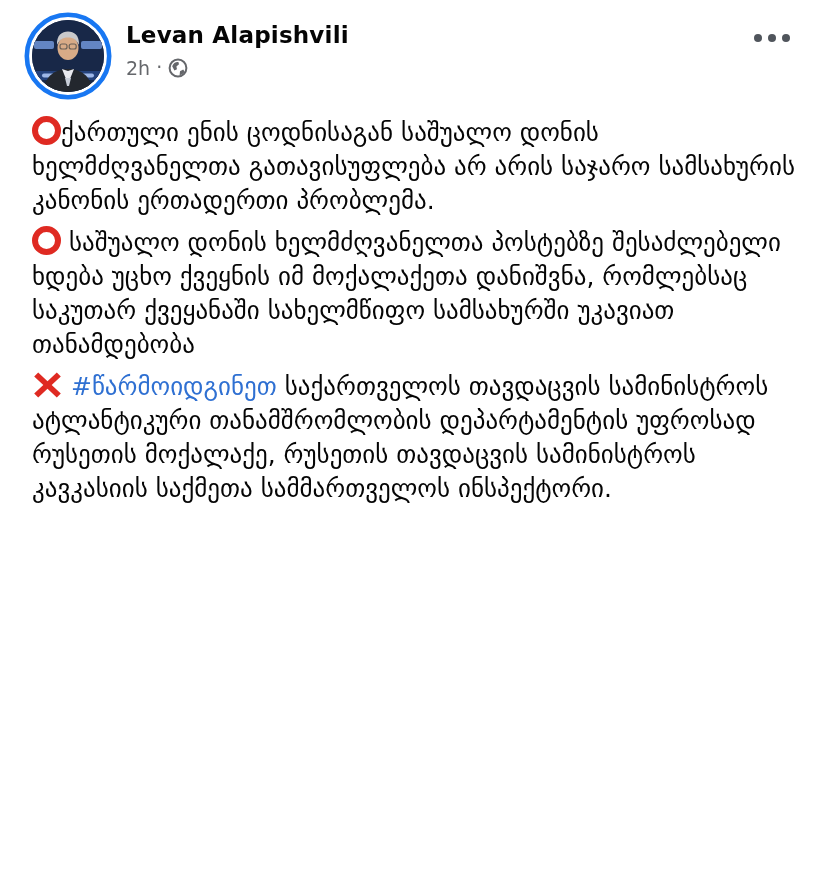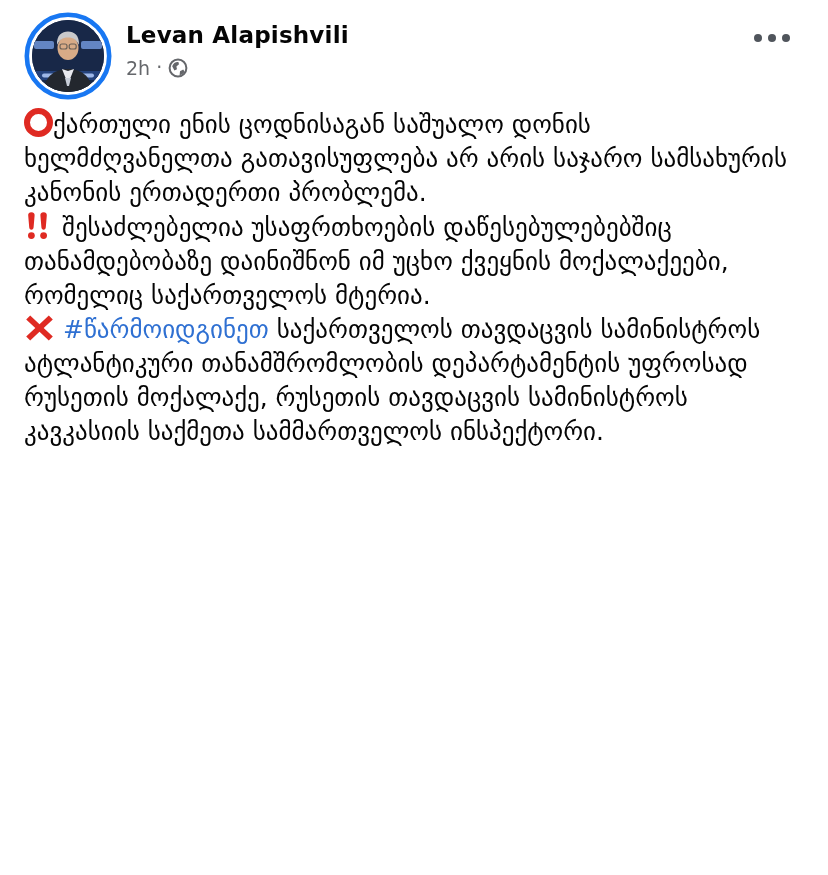--- a/index.html
+++ b/index.html
@@ -16,21 +16,21 @@
   .post-header{display:flex;align-items:flex-start;padding:12px 16px 0 24px;position:relative;}
   .avatar-wrap{width:88px;height:88px;flex:0 0 auto;cursor:pointer;}
   .header-text{margin-left:14px;padding-top:10px;}
   .author{font-size:23px;font-weight:700;color:var(--text);letter-spacing:.2px;line-height:1.2;cursor:pointer;}
   .meta{margin-top:7px;display:flex;gap:6px;font-size:19px;color:var(--muted);}
   .meta .sep{position:relative;top:-1px;}
   .globe{display:inline-flex;align-items:center;}
   .more-btn{position:absolute;right:32px;top:28px;display:flex;gap:6px;padding:6px;cursor:pointer;}
   .more-btn .d{width:8px;height:8px;border-radius:50%;background:#50555c;}
   .post-body{padding:8px 24px 0 24px;font-size:25px;line-height:34px;color:var(--text);}
-  .para{margin:0;word-wrap:break-word;}
+  .para{margin:8px;word-wrap:break-word;}
   .hashtag{color:var(--link);cursor:pointer;}
   .em{display:inline-block;vertical-align:-5px;line-height:0;}
   .em-red-circle{width:29px;height:29px;border:6px solid var(--red);border-radius:50%;vertical-align:-4px;}
   .em svg{display:inline-block;}
 </style>
 </head>
 <body>
 
 <div class="post">
 
@@ -80,26 +80,19 @@
 
     <div class="more-btn">
       <span class="d"></span>
       <span class="d"></span>
       <span class="d"></span>
     </div>
   </div>
 
   <div class="post-body" id="post-body">
       <div class="para"><span class="em em-red-circle"></span><span>ქართული ენის ცოდნისაგან საშუალო დონის ხელმძღვანელთა გათავისუფლება არ არის საჯარო სამსახურის კანონის ერთადერთი პრობლემა.</span></div>
-      <div class="para"><span class="em em-double-exclamation"><svg width="30" height="31" viewBox="0 0 30 31">
-            <g fill="#df2a22">
-              <path d="M7.4 2.2 C9.8 2.2 10.8 3.5 10.6 5.6 L9.6 17.2 C9.5 18.8 8.7 19.7 7.4 19.7 C6.1 19.7 5.3 18.8 5.2 17.2 L4.2 5.6 C4 3.5 5 2.2 7.4 2.2 Z"></path>
-              <circle cx="7.4" cy="25.6" r="3.4"></circle>
-              <path d="M19.6 2.2 C22 2.2 23 3.5 22.8 5.6 L21.8 17.2 C21.7 18.8 20.9 19.7 19.6 19.7 C18.3 19.7 17.5 18.8 17.4 17.2 L16.4 5.6 C16.2 3.5 17.2 2.2 19.6 2.2 Z"></path>
-              <circle cx="19.6" cy="25.6" r="3.4"></circle>
-            </g>
-          </svg></span>&nbsp;<span>შესაძლებელია უსაფრთხოების დაწესებულებებშიც თანამდებობაზე დაინიშნონ იმ უცხო ქვეყნის მოქალაქეები, რომელიც საქართველოს მტერია.</span></div>
+      <div class="para"><span class="em em-red-circle"></span>&nbsp;<span>საშუალო დონის ხელმძღვანელთა პოსტებზე შესაძლებელი ხდება უცხო ქვეყნის იმ მოქალაქეთა დანიშვნა, რომლებსაც საკუთარ ქვეყანაში სახელმწიფო სამსახურში უკავიათ თანამდებობა</span></div>
       <div class="para"><span class="em em-cross-mark"><svg width="31" height="30" viewBox="0 0 31 30">
             <path fill="#df2a22" d="M6.2 2.4 L15.5 11.2 L24.8 2.4 L28.8 6.4 L19.7 15 L28.8 23.6 L24.8 27.6 L15.5 18.8 L6.2 27.6 L2.2 23.6 L11.3 15 L2.2 6.4 Z"></path>
           </svg></span>&nbsp;<span class="hashtag">#წარმოიდგინეთ</span><span> საქართველოს თავდაცვის სამინისტროს ატლანტიკური თანამშრომლობის დეპარტამენტის უფროსად რუსეთის მოქალაქე, რუსეთის თავდაცვის სამინისტროს კავკასიის საქმეთა სამმართველოს ინსპექტორი.</span></div>
     </div>
 
 </div>
 
 </body></html>

